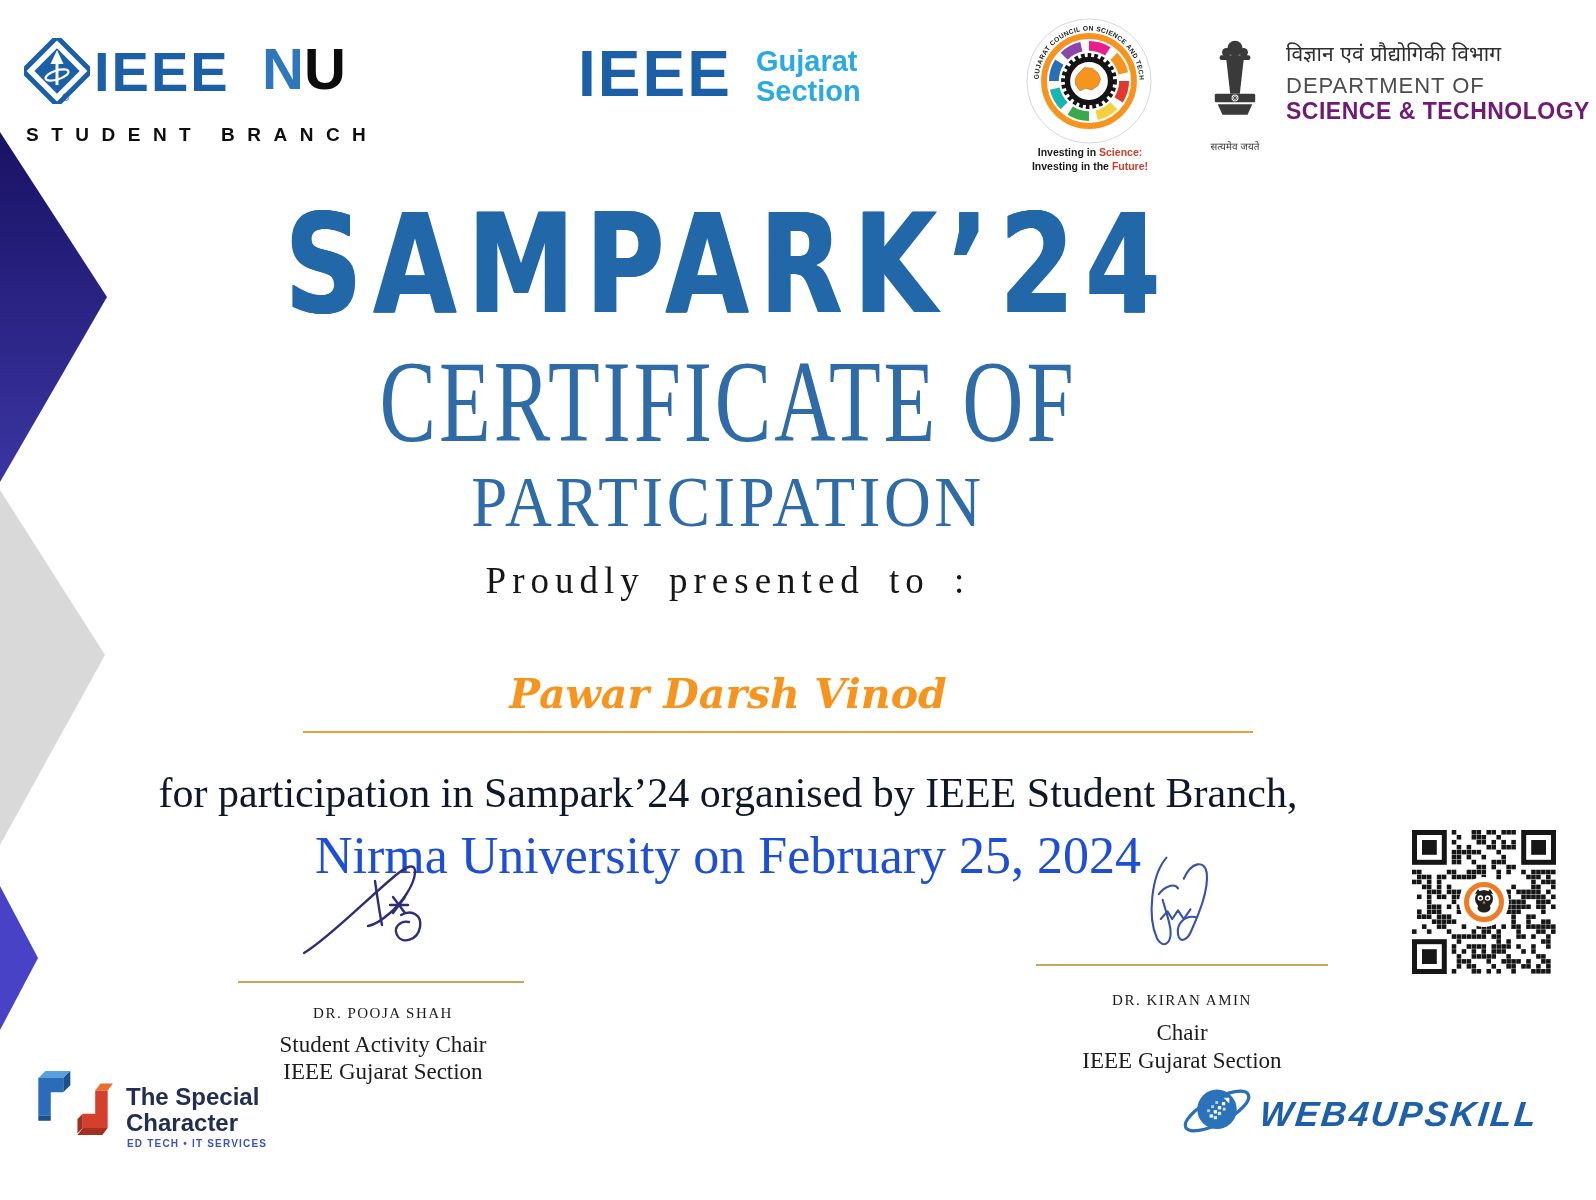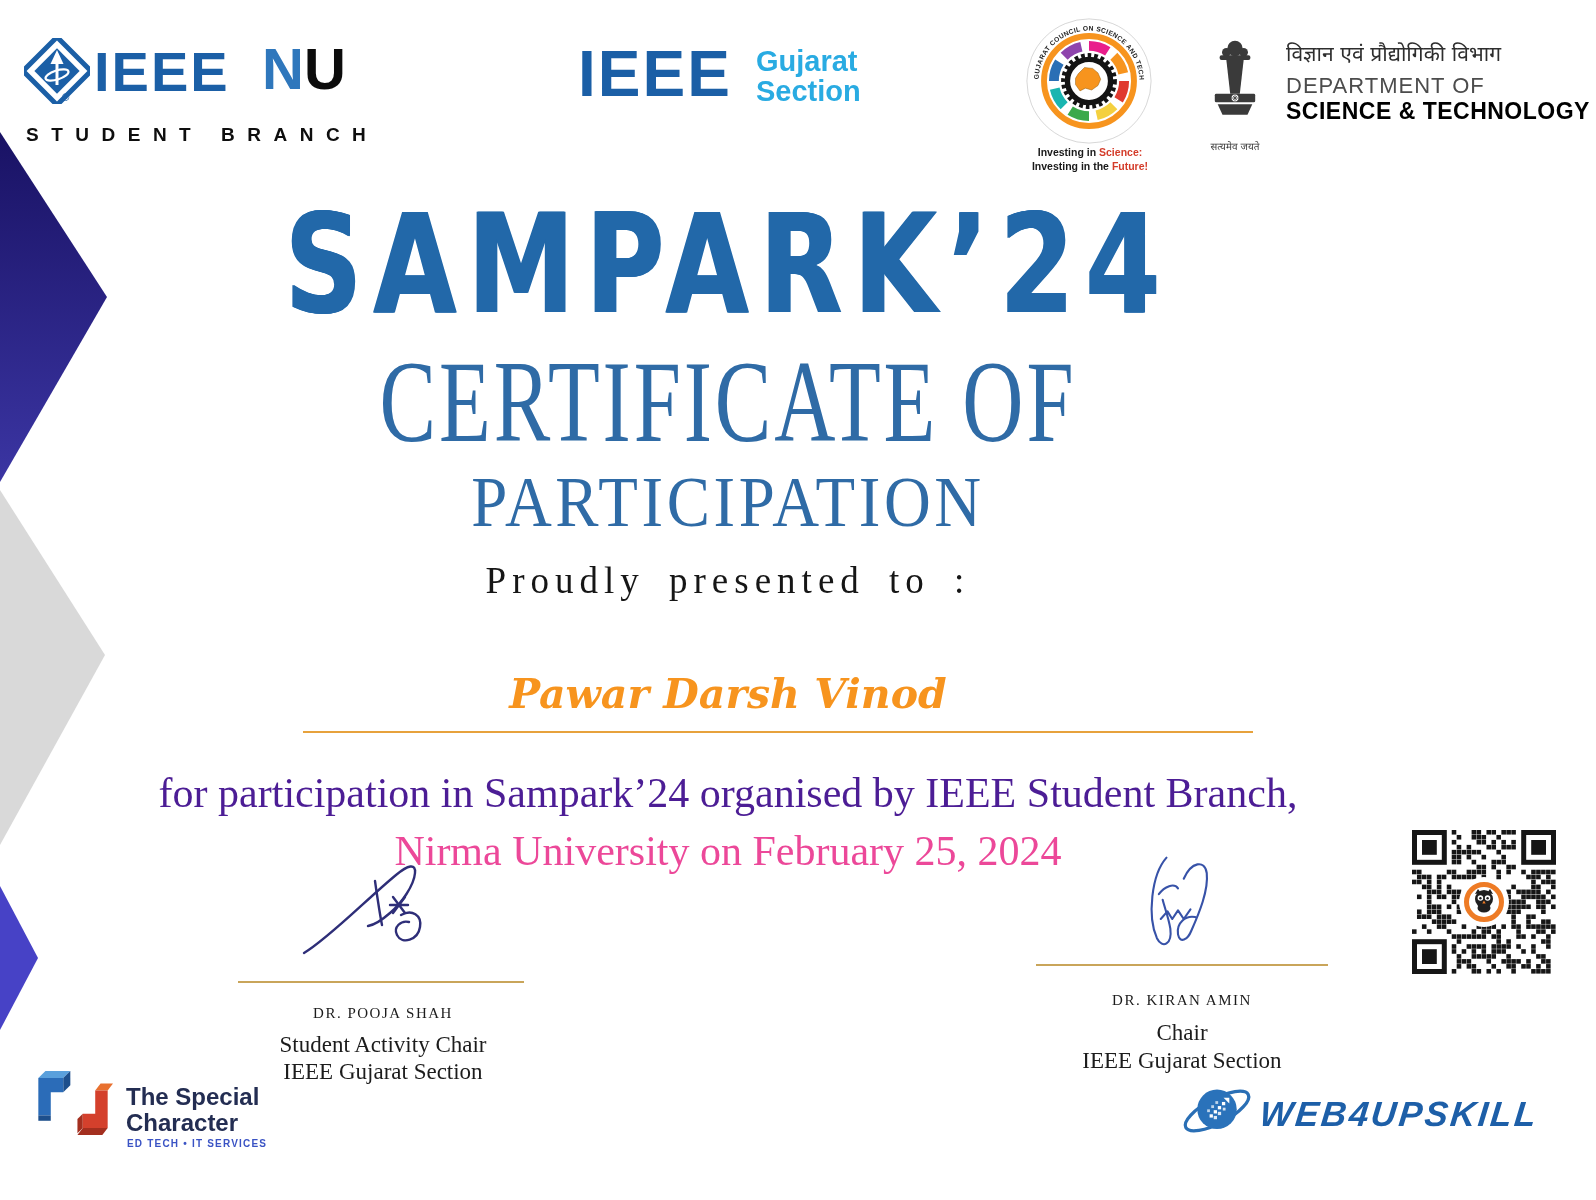--- a/index.html
+++ b/index.html
@@ -26,39 +26,39 @@
   .gcst-caption{position:absolute;left:1008px;top:145px;width:164px;text-align:center;
                 font-family:"Liberation Sans",sans-serif;font-weight:700;font-size:10.5px;
                 line-height:1.35;color:#1a1a1a;}
   .gcst-caption .red{color:#d43c2a;}
 
   .dst-hindi{position:absolute;left:1286px;top:44px;font-size:21px;color:#2e2e2e;
              font-family:"DejaVu Sans","Liberation Sans",sans-serif;line-height:1;}
   .dst-dept{position:absolute;left:1286px;top:75px;font-family:"Liberation Sans",sans-serif;
             font-size:22px;letter-spacing:1px;color:#4c4c4c;line-height:1;}
   .dst-name{position:absolute;left:1286px;top:100px;font-family:"Liberation Sans",sans-serif;
-            font-weight:700;font-size:23px;letter-spacing:.5px;color:#000000;line-height:1;}
+            font-weight:700;font-size:23px;letter-spacing:.5px;color:#701a75;line-height:1;}
   .dst-motto{position:absolute;left:1198px;top:139px;width:74px;text-align:center;font-size:10px;color:#3a3a3a;
              font-family:"DejaVu Sans","Liberation Sans",sans-serif;}
 
   
   .title{top:196px;font-family:"DejaVu Sans","Liberation Sans",sans-serif;font-weight:900;
          font-size:138px;letter-spacing:14px;color:var(--title-blue,#2268a9);
          transform:scaleX(.78);transform-origin:50% 0;white-space:nowrap;
          text-shadow:1px 0 0 currentColor,-1px 0 0 currentColor;}
   .cert-of{top:344px;font-size:116px;letter-spacing:4px;color:var(--heading-blue,#2f6ba6);
            transform:scaleX(.73);transform-origin:50% 0;white-space:nowrap;}
   .participation{top:466px;font-size:72px;letter-spacing:4px;color:var(--heading-blue,#2f6ba6);
                  transform:scaleX(.9);transform-origin:50% 0;white-space:nowrap;}
   .presented{top:562px;font-size:37px;letter-spacing:6px;word-spacing:9px;color:#161616;}
   .recipient{top:674px;font-family:"DejaVu Serif","Liberation Serif",serif;
              font-style:italic;font-weight:700;font-size:41px;color:var(--accent-orange,#f7941e);}
   .name-line{position:absolute;left:303px;top:731px;width:950px;height:2px;background:var(--underline-orange,#e7a23c);}
-  .body1{top:772px;font-size:42px;color:#4c1d95;}
-  .body2{top:830px;font-size:42px;color:#ec4899;}
+  .body1{top:772px;font-size:42px;color:#0f172a;}
+  .body2{top:830px;font-size:52px;color:#1d4ed8;}
 
   
   .sig-line{position:absolute;height:2px;background:var(--line-gold,#c9a55a);}
   .sig-name{position:absolute;width:400px;text-align:center;font-size:15px;letter-spacing:1.5px;color:#1c1c1c;line-height:1;}
   .sig-role{position:absolute;width:400px;text-align:center;font-size:23px;color:#1c1c1c;line-height:1;}
 
   svg{display:block;}
 </style>
 </head>
 <body>

